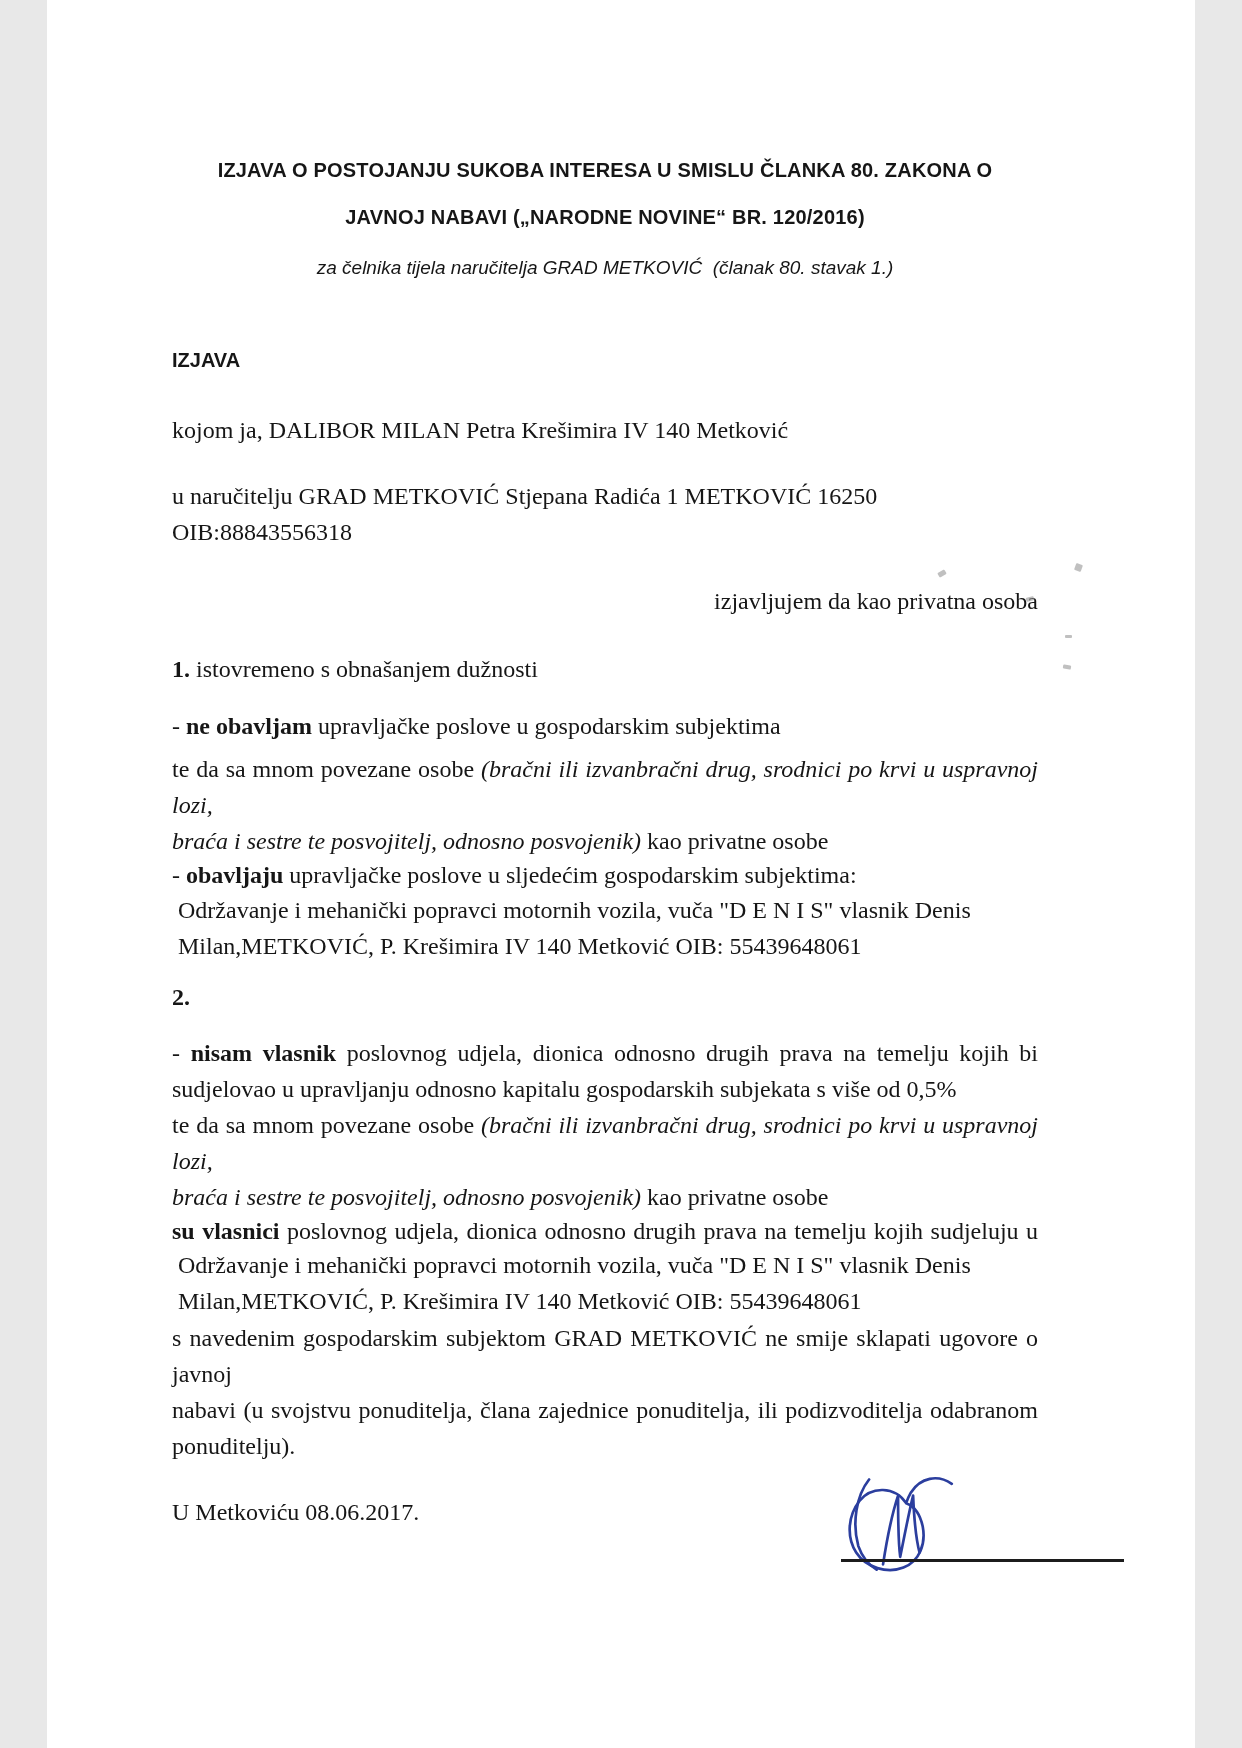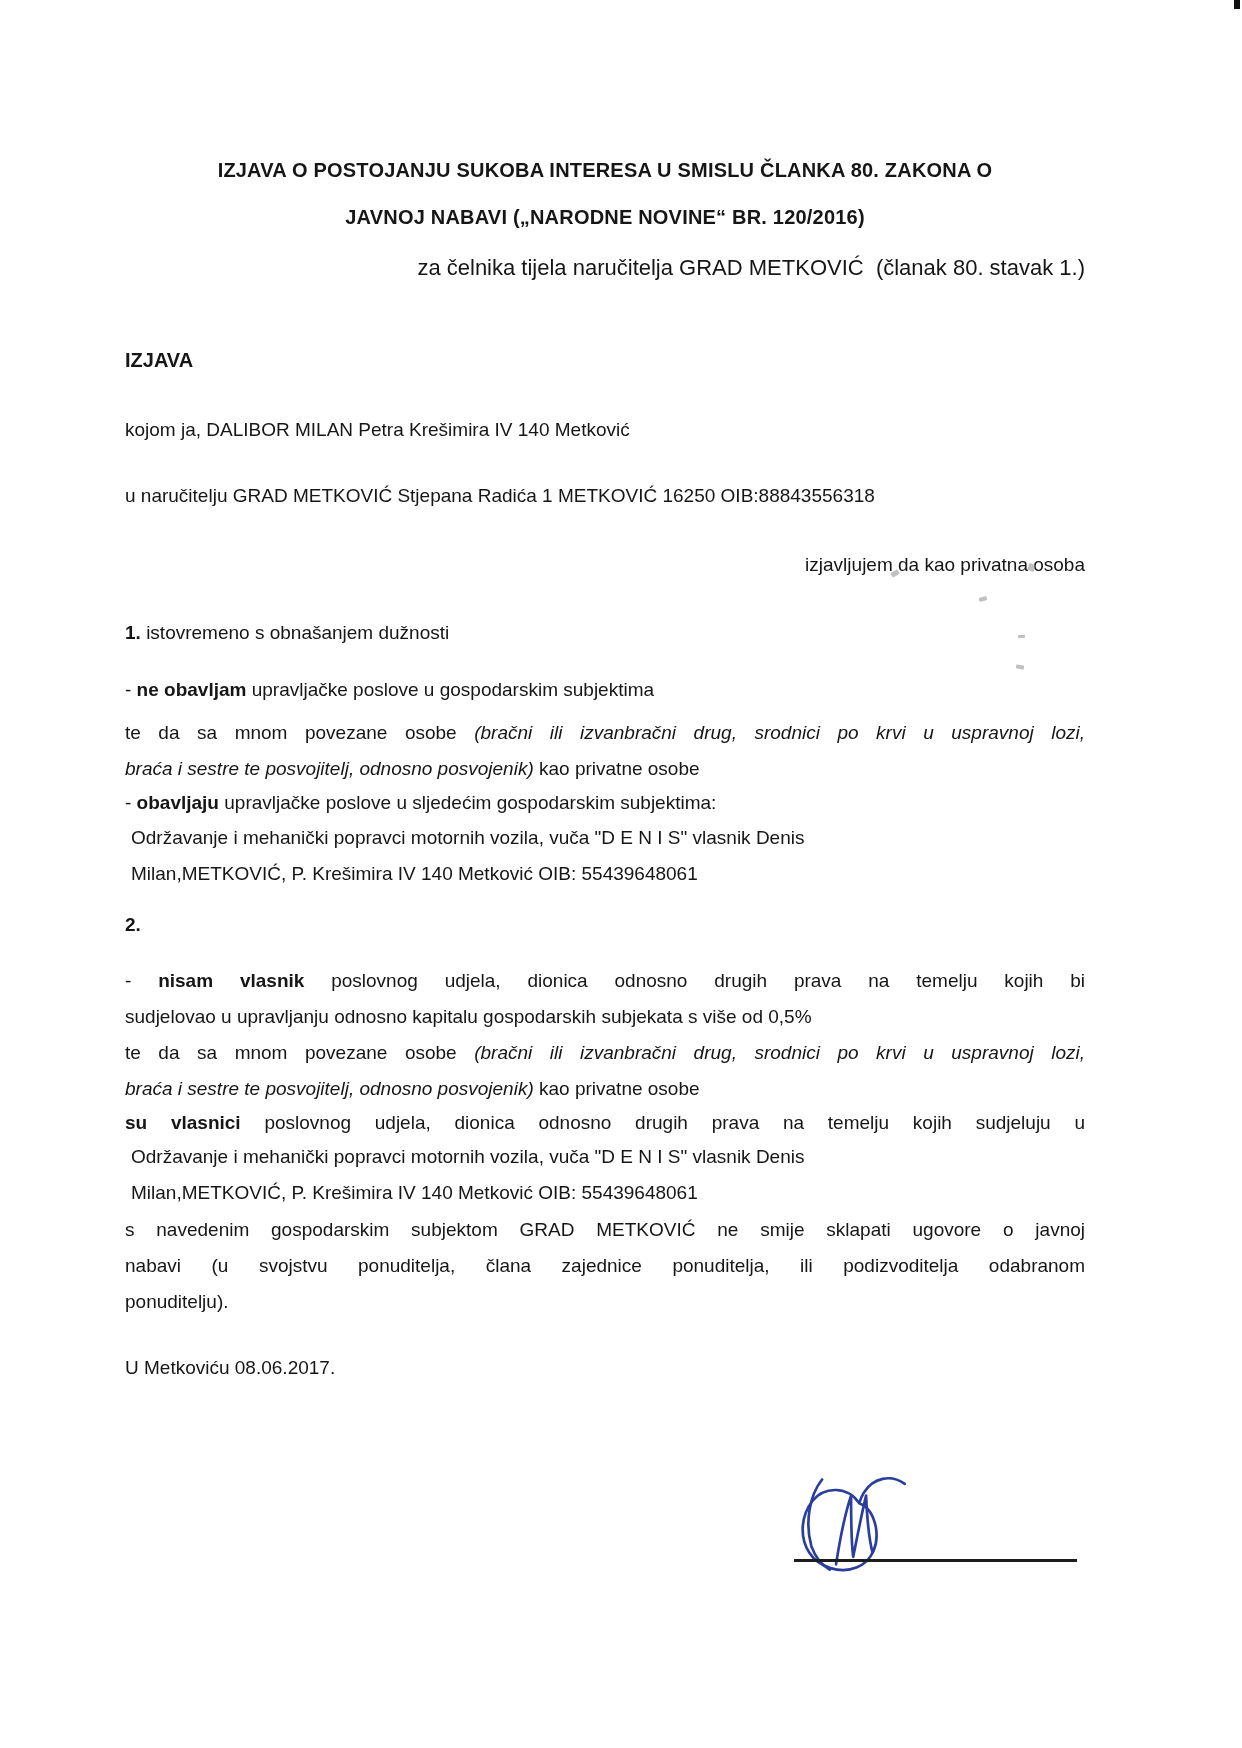--- a/index.html
+++ b/index.html
@@ -1,31 +1,31 @@
 <!DOCTYPE html>
 <html><head>
 <meta charset="utf-8">
 <style>
   html,body { margin:0; padding:0; background:#e8e8e8; }
   .page {
     position:relative;
-    width:1242px; height:1748px;
+    width:1148px; height:1748px;
     margin:0 auto;
     background:#ffffff;
     box-sizing:border-box;
     padding:147px 157px 0 125px;
     font-family:"Liberation Sans", sans-serif;
     color:#161616;
     overflow:hidden;
   }
   p, h1, h2, div { margin:0; }
   .t  { font-size:20px; font-weight:700; line-height:47px; text-align:center; letter-spacing:0.2px; }
-  .sub{ font-size:22px; line-height:36px; text-align:right; white-space:pre-wrap; margin-top:9px; }
+  .sub{ font-size:19px; line-height:36px; text-align:center; white-space:pre-wrap; margin-top:9px;font-style:italic; }
   .hd { font-size:20px; font-weight:700; line-height:36px; text-align:left; margin-top:56px; }
-  .p  { font-size:19px; line-height:36px; }
+  .p  { font-size:24px; line-height:36px;font-family:Liberation Serif, serif; }
   .jl { text-align:justify; text-align-last:justify; }
   .b  { font-weight:700; }
   .i  { font-style:italic; }
   .company { padding-left:6px; }
   .sigline {
     position:absolute; left:794px; top:1559px;
     width:283px; height:3px; background:#1c1c1c;
   }
   .sig { position:absolute; left:788px; top:1472px; width:124px; height:102px; }
   .sig path { fill:none; stroke:#2b3e9e; stroke-width:5; stroke-linecap:round; stroke-linejoin:round; }

